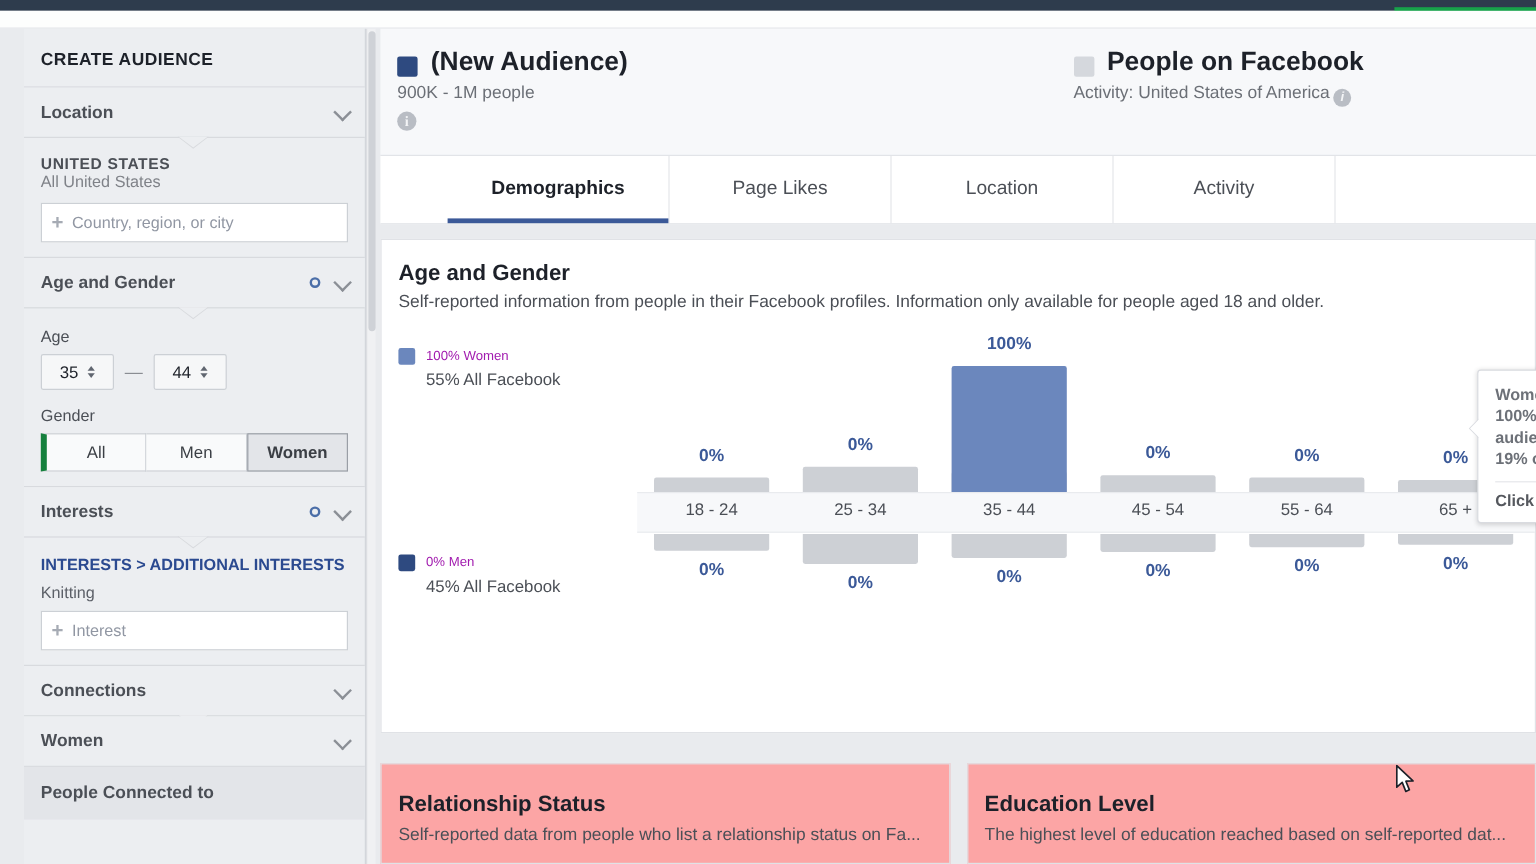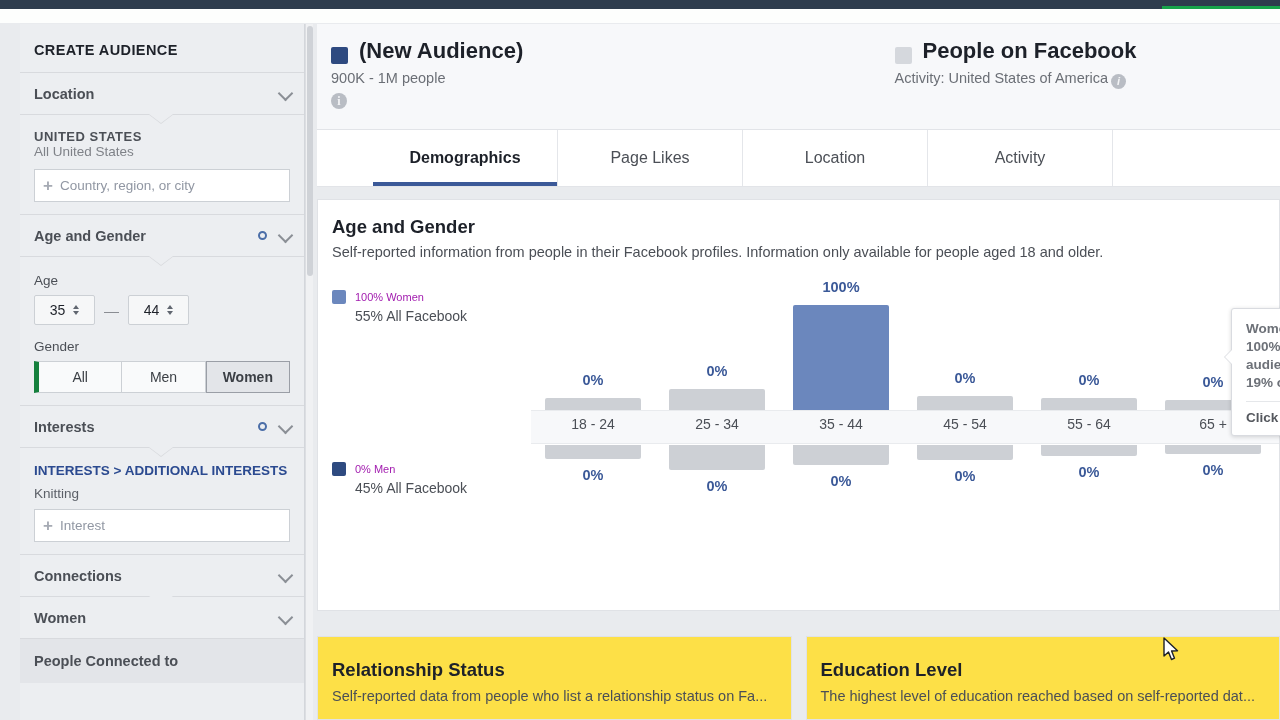--- a/index.html
+++ b/index.html
@@ -267,21 +267,21 @@
     border-right: 8px solid #fff;
   }
 
   #cursor { position: absolute; left: 845px; top: 367px; z-index: 30; }
 
   
   #bottom-row {
     position: absolute; left: 317px; top: 636px; width: 963px; height: 84px;
     display: flex; gap: 14px;
   }
-  .bcard { width: 487px; background: #fde047; border: 1px solid #e0e2e6; padding: 22px 14px 0 14px; }
+  .bcard { width: 487px; background: #fca5a5; border: 1px solid #e0e2e6; padding: 22px 14px 0 14px; }
   .bcard .card-h { font-size: 18.5px; }
   .bcard .card-sub { margin-top: 7px; }
 </style>
 </head>
 <body>
 
 <div id="chrome-top"></div>
 <div id="chrome-green"></div>
 <div id="chrome-white"></div>
 <div id="chrome-gap"></div>

